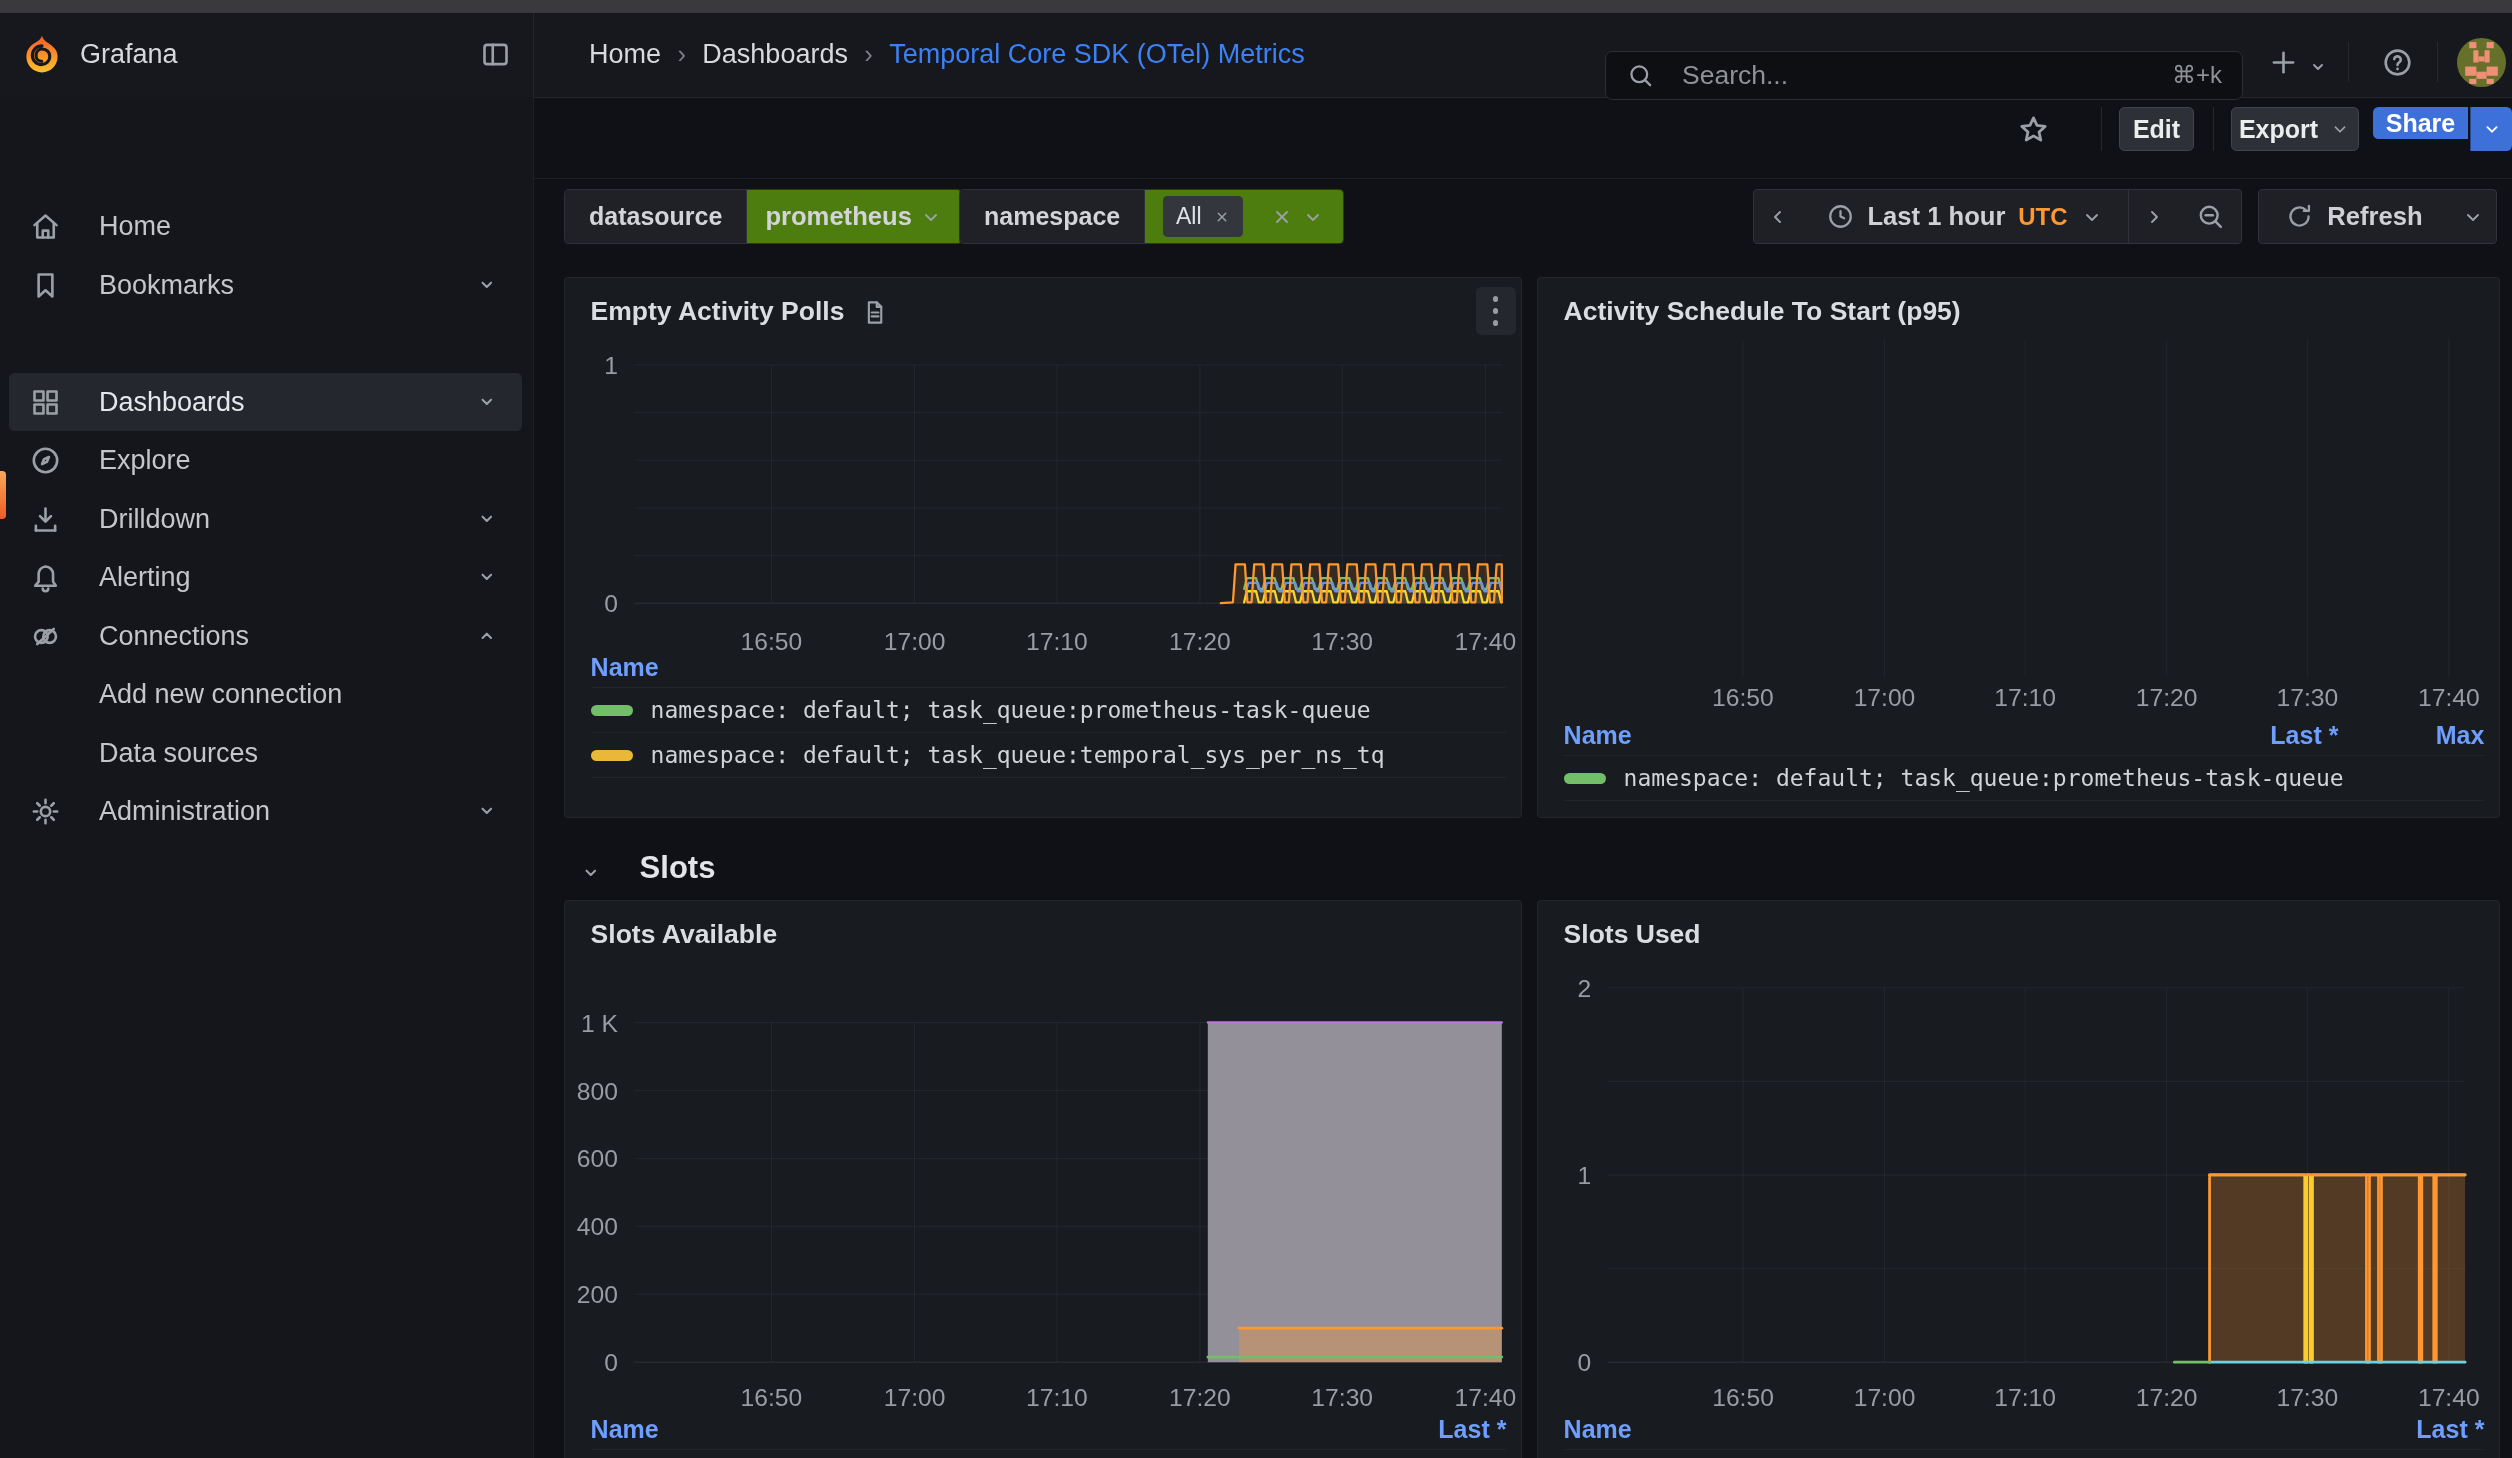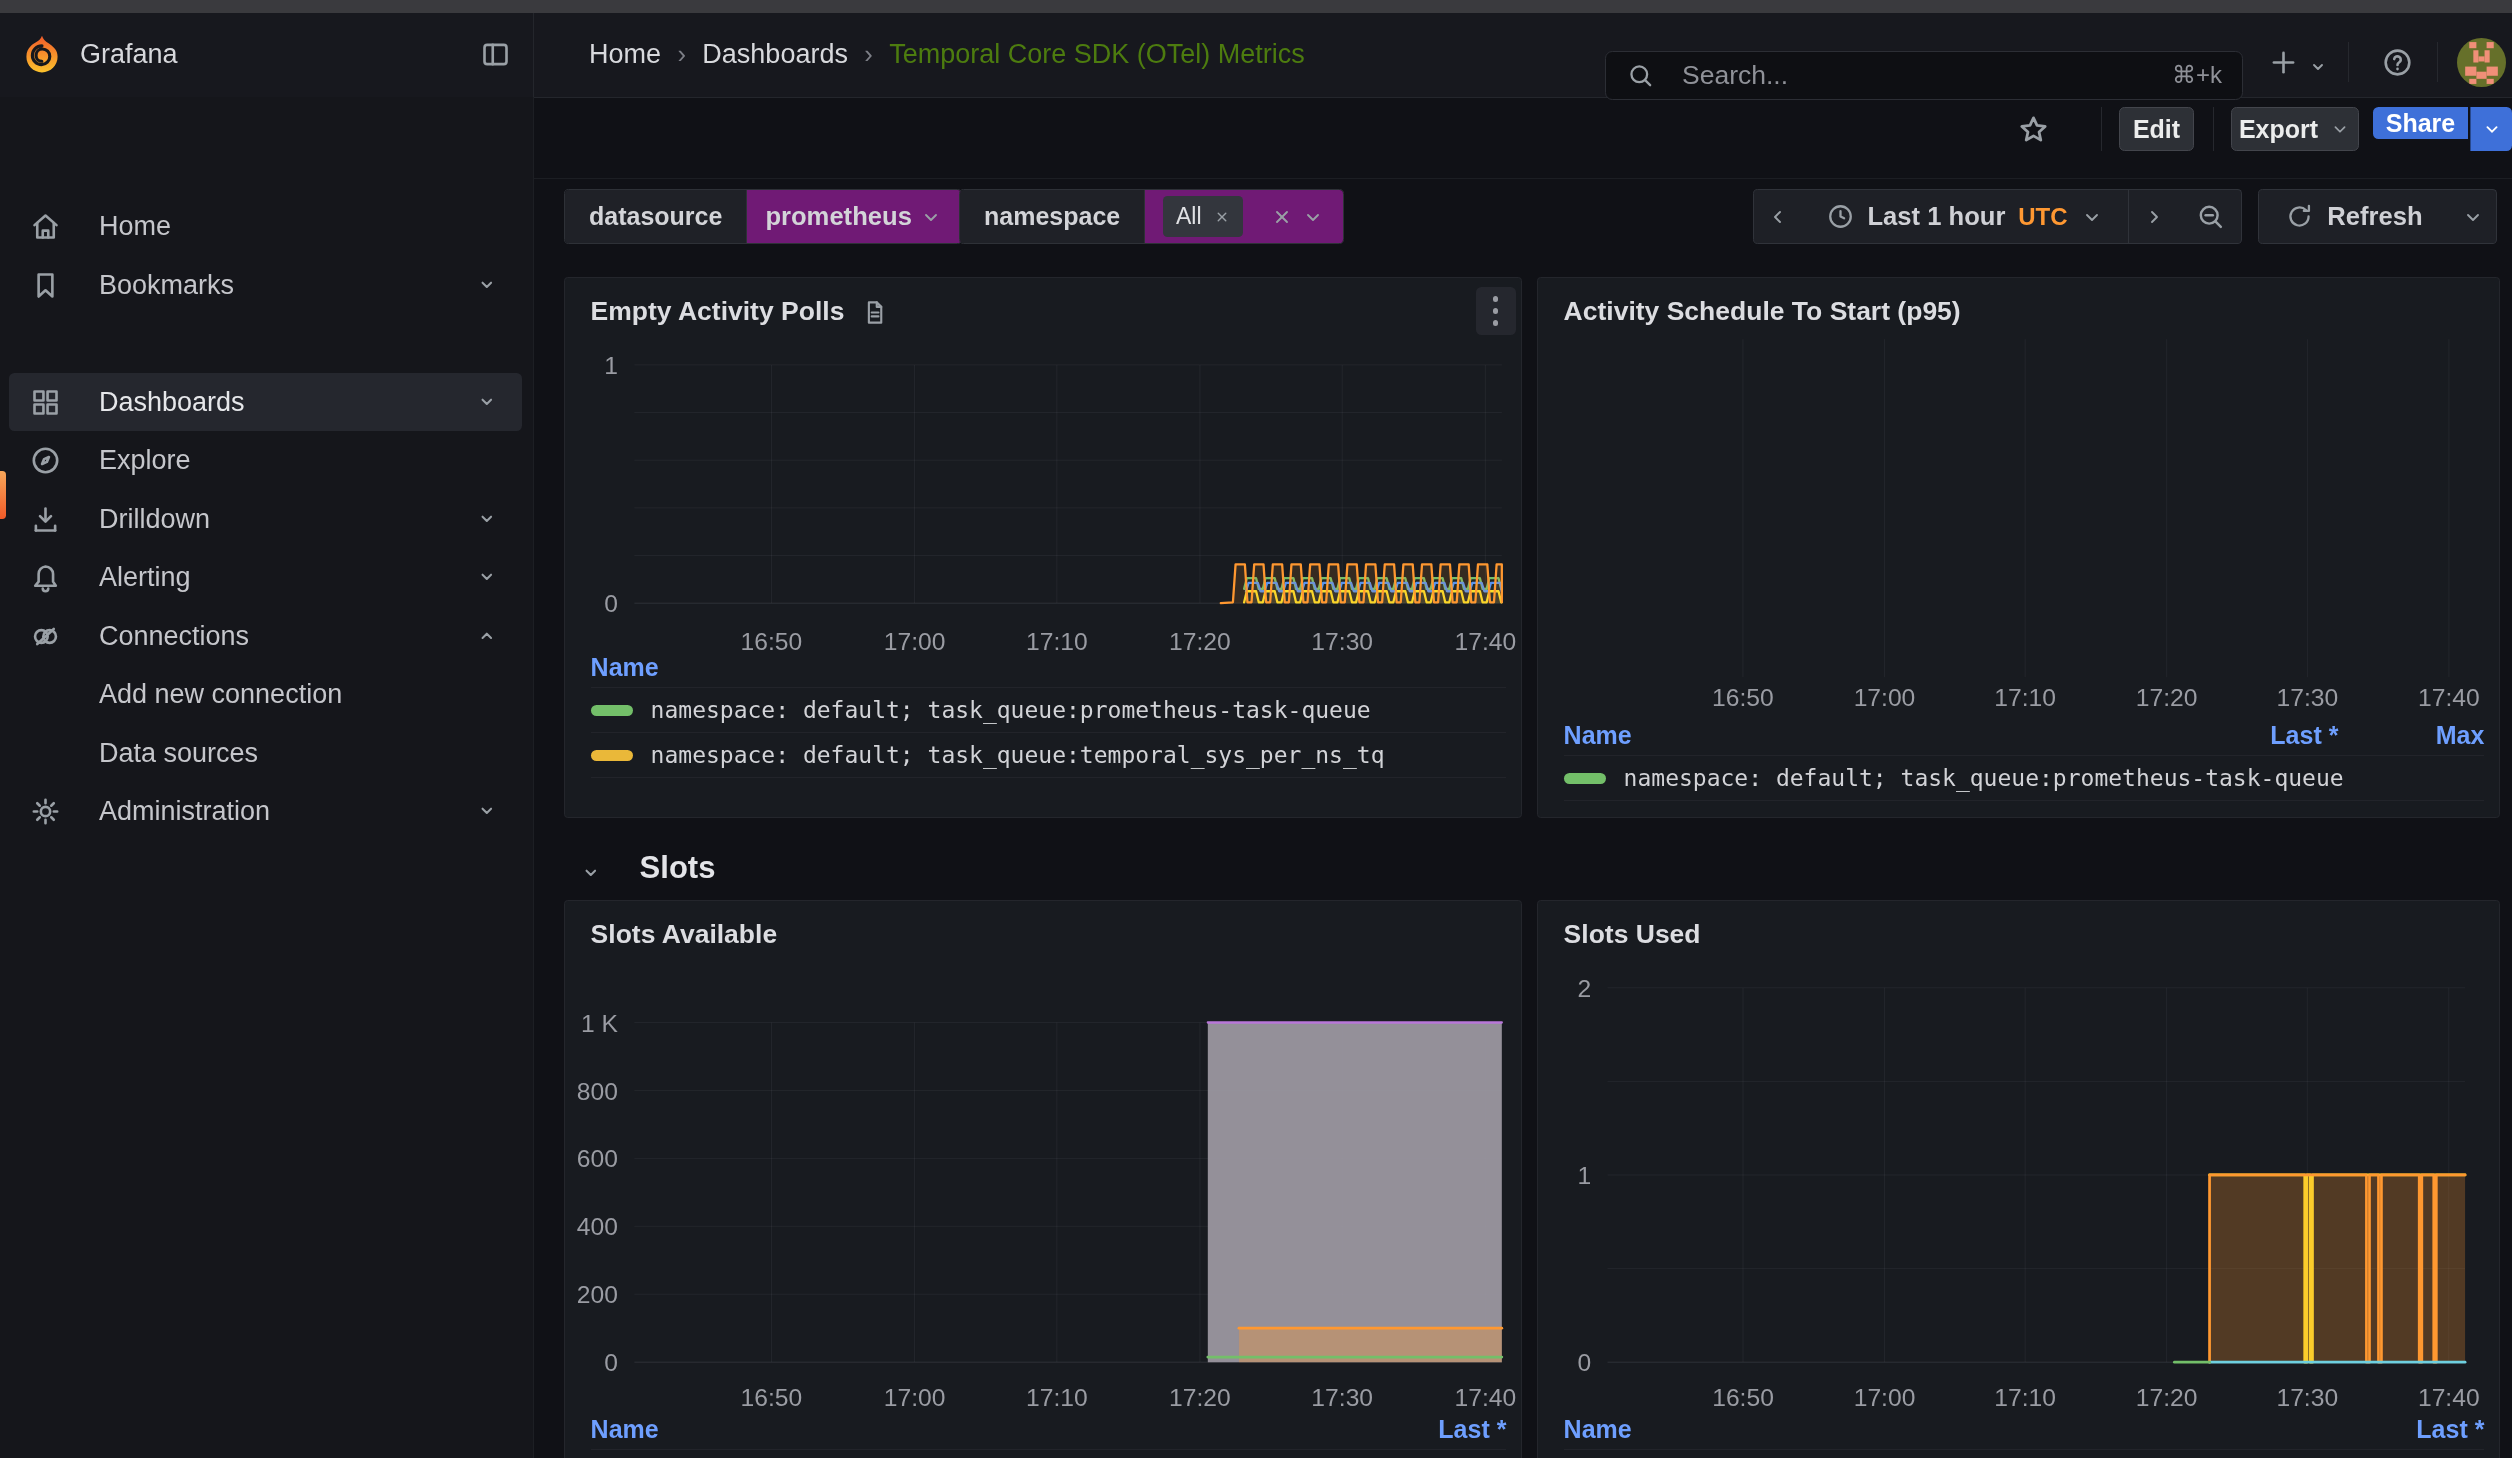--- a/index.html
+++ b/index.html
@@ -7,36 +7,36 @@
        color:#d5d6dc;overflow:hidden;position:relative;-webkit-font-smoothing:antialiased}
   .abs{position:absolute}
   svg{display:block}
   
   #topstrip{left:0;top:0;width:2512px;height:12.8px;background:#3a3a3e}
   #header{left:0;top:12.8px;width:2512px;height:84px;background:#17181e;border-bottom:0.9px solid #24262c}
   #header-left{left:0;top:0;width:533px;height:84px;border-right:0.9px solid #24262c;display:flex;align-items:center}
   #brand-label{font-size:27px;color:#d7d8dc;margin-left:29px}
   #sidebar-border{left:533px;top:97px;width:0.9px;height:1361px;background:#1d1f24}
   .crumb{font-size:27px;color:#d8d9dd}
-  .crumb.current{color:#4d7c0f}
+  .crumb.current{color:#3b82f6}
   .crumb-sep{color:#7d7f87;font-size:25.6px;margin:0 16.4px}
   #search-box{left:1605px;top:38px;width:638px;height:49px;background:#0e0f13;border:0.9px solid #2c2e35;
       border-radius:7.3px;display:flex;align-items:center;padding:0 20px;box-sizing:border-box}
   #search-ph{color:#8f9198;font-size:26.5px;margin-left:27px;flex:1}
   #search-kbd{color:#8f9198;font-size:24px}
   .vdiv{width:0.9px;background:#26282e}
   
   .btn{display:inline-flex;align-items:center;justify-content:center;border-radius:5.5px;
        font-size:25px;font-weight:700;box-sizing:border-box;cursor:pointer}
   .btn-sec{background:#2d3036;border:0.9px solid #43454c;color:#eceded;gap:11px}
   .btn-blue{background:#3e70d9;color:#fff}
   
   .pill{display:flex;height:55px;border:0.9px solid #2e3137;border-radius:4.6px;overflow:hidden;box-sizing:border-box}
   .pill-label{background:#1f2127;display:flex;align-items:center;padding:0 24px;font-size:25px;font-weight:700;color:#d3d4d8;border-right:0.9px solid #2e3137}
-  .pill-value{background:#701a75;display:flex;align-items:center;padding:0 18px;gap:7px;font-size:25.6px;font-weight:700;color:#d3d4d8}
+  .pill-value{background:#4d7c0f;display:flex;align-items:center;padding:0 18px;gap:7px;font-size:25.6px;font-weight:700;color:#d3d4d8}
   .chip{background:#33363d;border-radius:4.6px;display:flex;align-items:center;gap:11px;padding:7.3px 12.8px;font-size:23px;font-weight:400;color:#e0e1e4}
   .tbtn{background:#1e2026;border:0.9px solid #30333a;display:flex;align-items:center;justify-content:center;
         box-sizing:border-box;height:55px;color:#cfd0d5;font-size:25.6px;font-weight:700;gap:12.8px}
   
   .nav-item{position:absolute;left:9px;width:513px;height:58px;display:flex;align-items:center;border-radius:5.5px}
   .nav-item .nav-icon{width:33px;height:33px;margin-left:20px}
   .nav-label{font-size:27px;color:#c5c6cb;margin-left:37px;flex:1}
   .nav-item.indent .nav-label{margin-left:90px}
   .nav-chev{margin-right:22px}
   .nav-item.active{background:#25272e}

